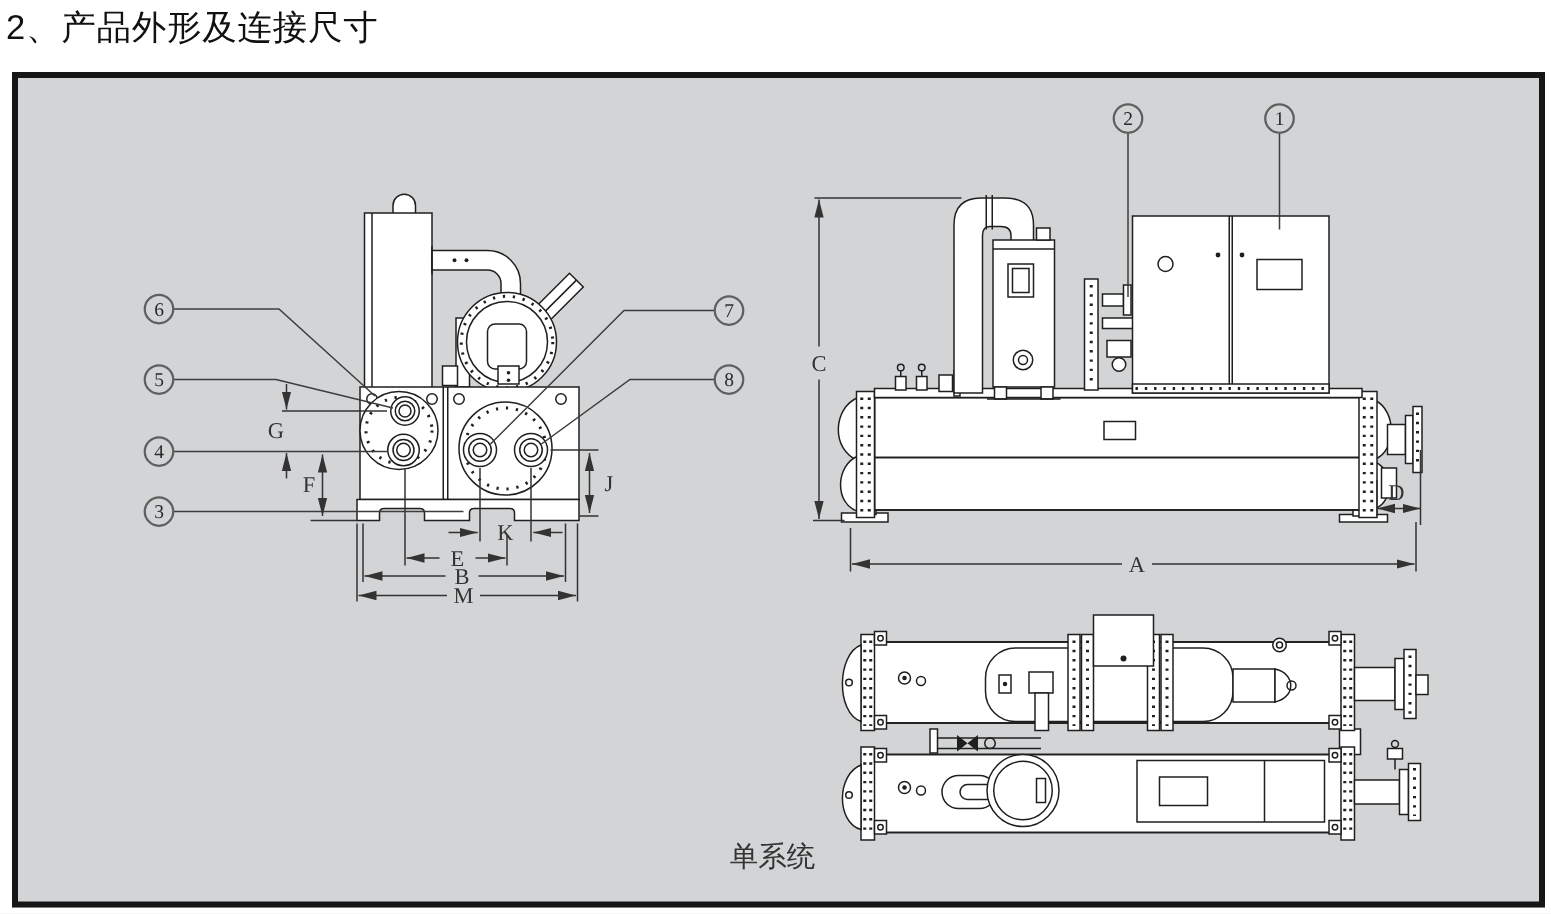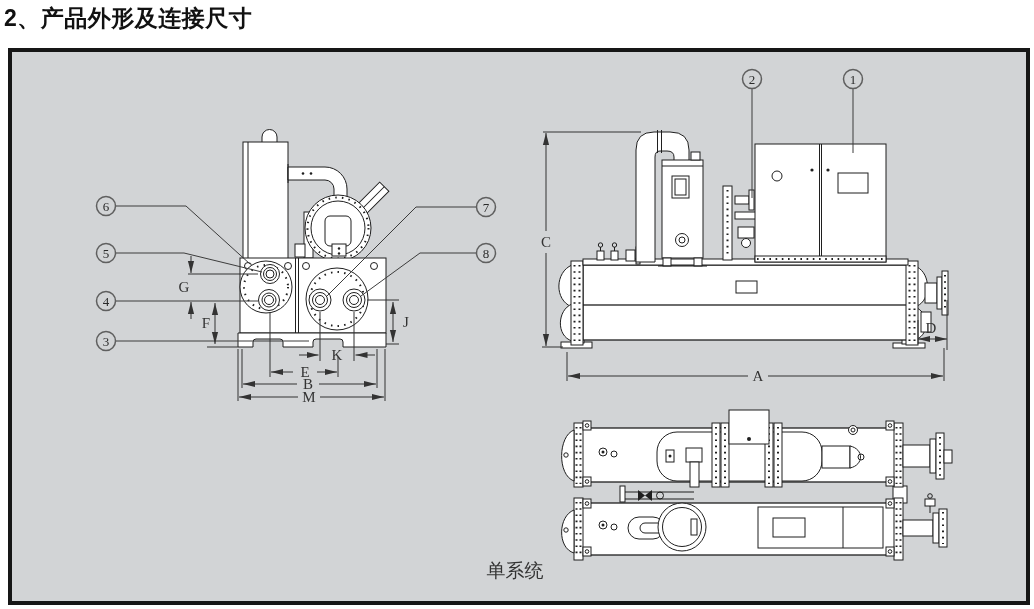--- a/index.html
+++ b/index.html
@@ -1,19 +1,19 @@
 <!DOCTYPE html>
 <html><head>
 <meta charset="utf-8">
 <style>
   html,body{margin:0;padding:0;background:#ffffff;}
   .page{position:relative;width:1034px;height:609px;background:#ffffff;overflow:hidden;
         font-family:"Liberation Sans",sans-serif;}
   .title{position:absolute;left:4px;top:3px;margin:0;font-size:23px;line-height:30px;
-         font-weight:bold;color:#111;letter-spacing:0.5px;font-family:"Liberation Sans",sans-serif;}
+         font-weight:normal;color:#111;letter-spacing:0.5px;font-family:"Liberation Sans",sans-serif;}
   .panel{position:absolute;left:8px;top:48px;width:1014px;height:549px;
          border:4px solid #161616;background:#d2d4d6;}
   .panel svg{display:block;width:1014px;height:549px;}
   
   .ln{stroke:#1f1f1f;stroke-width:1;fill:none;}
   .lw{stroke:#1f1f1f;stroke-width:1;fill:#ffffff;}
   .lw2{stroke:#1f1f1f;stroke-width:1.3;fill:#ffffff;}
   .fd{fill:#1f1f1f;stroke:none;}
   .bolts{stroke:#1f1f1f;stroke-width:2;fill:none;stroke-dasharray:1.6 4.6;}
   .boltc{stroke:#1f1f1f;stroke-width:2;fill:none;stroke-dasharray:1.5 5.2;}

